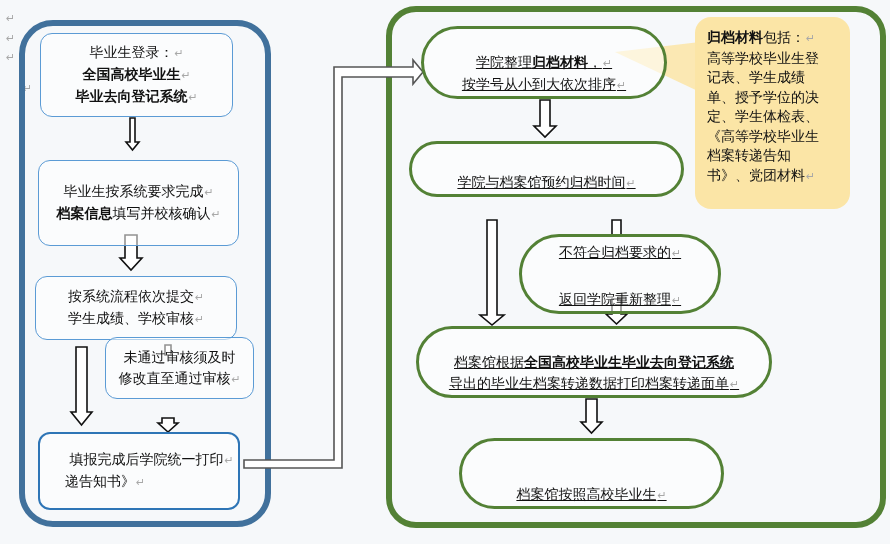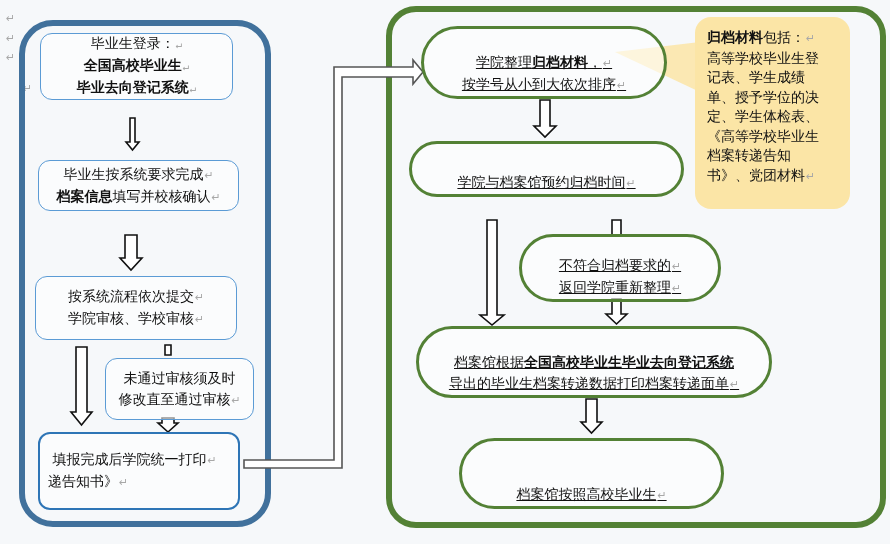--- a/index.html
+++ b/index.html
@@ -21,21 +21,21 @@
     left: 386px; top: 6px; width: 500px; height: 522px;
     border: 6px solid #538135; border-radius: 30px;
   }
   .blue-box {
     background: rgba(255,255,255,0.55);
     border: 1.5px solid #5b9bd5; border-radius: 12px;
     display: flex; flex-direction: column; justify-content: center; align-items: center;
     font-size: 14px; line-height: 21px; text-align: center;
   }
   .blue-box.dark { border: 2px solid #2e75b6; }
-  .blue-box.left { align-items: flex-start; text-align: left; padding-left: 8px; }
+  .blue-box.left { align-items: flex-start; text-align: left; padding-left: 25px; }
   .green-pill {
     background: rgba(255,255,255,0.55);
     border: 3px solid #538135; border-radius: 999px;
     display: flex; flex-direction: column; justify-content: flex-end; align-items: center;
     font-size: 14px; line-height: 21px; text-align: center; text-decoration: underline;
   }
   .line { white-space: nowrap; }
   .line b { font-weight: bold; }
   .pm { color: #a8a8a8; font-size: 11px; margin-left: 1px; }
   .callout {
@@ -74,56 +74,56 @@
     <path d="M612,220 L621,220 L621,236 L612,236 Z"></path>
     <path d="M612,299 L621,299 L621,314 L627,314 L616.5,324 L606,314 L612,314 Z"></path>
     <path d="M586,399 L597,399 L597,422 L602,422 L591.5,433 L581,422 L586,422 Z"></path>
   </g>
 </svg>
 
 <svg class="overlay" width="890" height="544">
   <polygon points="615,52 700,42 700,92" fill="#fbe5a6" fill-opacity="0.85"></polygon>
 </svg>
 
-<div class="abs blue-box" style="left:40px;top:33px;width:193px;height:67px;font-family:Liberation Mono, monospace;">
+<div class="abs blue-box" style="left:40px;top:33px;width:193px;height:84px;">
   <div class="line"><span>毕业生登录：</span><span class="pm">↵</span></div>
   <div class="line"><b>全国高校毕业生</b><span class="pm">↵</span></div>
   <div class="line"><b>毕业去向登记系统</b><span class="pm">↵</span></div>
 </div>
 
-<div class="abs blue-box" style="left:38px;top:160px;width:201px;height:51px;">
+<div class="abs blue-box" style="left:38px;top:160px;width:201px;height:86px;">
   <div class="line"><span>毕业生按系统要求完成</span><span class="pm">↵</span></div>
   <div class="line"><b>档案信息</b><span>填写并校核确认</span><span class="pm">↵</span></div>
 </div>
 
 <div class="abs blue-box" style="left:35px;top:276px;width:202px;height:64px;">
   <div class="line"><span>按系统流程依次提交</span><span class="pm">↵</span></div>
-  <div class="line"><span>学院审核、学校审核</span><span class="pm">↵</span></div>
+  <div class="line"><span>学生成绩、学校审核</span><span class="pm">↵</span></div>
 </div>
 
-<div class="abs blue-box" style="left:105px;top:358px;width:149px;height:62px;">
+<div class="abs blue-box" style="left:105px;top:337px;width:149px;height:62px;">
   <div class="line"><span>未通过审核须及时</span></div>
   <div class="line"><span>修改直至通过审核</span><span class="pm">↵</span></div>
 </div>
 
 <div class="abs blue-box dark left" style="left:38px;top:432px;width:202px;height:78px;">
   <div class="line">&nbsp;<span>填报完成后学院统一打印</span><span class="pm">↵</span></div>
   <div class="line"><span>递告知书》</span><span class="pm">↵</span></div>
 </div>
 
 <div class="abs green-pill" style="left:421px;top:26px;width:246px;height:73px;">
   <div class="line"><span>学院整理</span><b>归档材料</b><span>，</span><span class="pm">↵</span></div>
   <div class="line"><span>按学号从小到大依次排序</span><span class="pm">↵</span></div>
 </div>
 
 <div class="abs green-pill" style="left:409px;top:141px;width:275px;height:56px;">
   <div class="line"><span>学院与档案馆预约归档时间</span><span class="pm">↵</span></div>
 </div>
 
-<div class="abs green-pill" style="left:519px;top:234px;width:202px;height:68px;">
+<div class="abs green-pill" style="left:519px;top:234px;width:202px;height:80px;gap:25px;">
   <div class="line"><span>不符合归档要求的</span><span class="pm">↵</span></div>
   <div class="line"><span>返回学院重新整理</span><span class="pm">↵</span></div>
 </div>
 
 <div class="abs green-pill" style="left:416px;top:326px;width:356px;height:72px;">
   <div class="line"><span>档案馆根据</span><b>全国高校毕业生毕业去向登记系统</b></div>
   <div class="line"><span>导出的毕业生档案转递数据打印档案转递面单</span><span class="pm">↵</span></div>
 </div>
 
 <div class="abs green-pill" style="left:459px;top:438px;width:265px;height:71px;gap:20px;">

